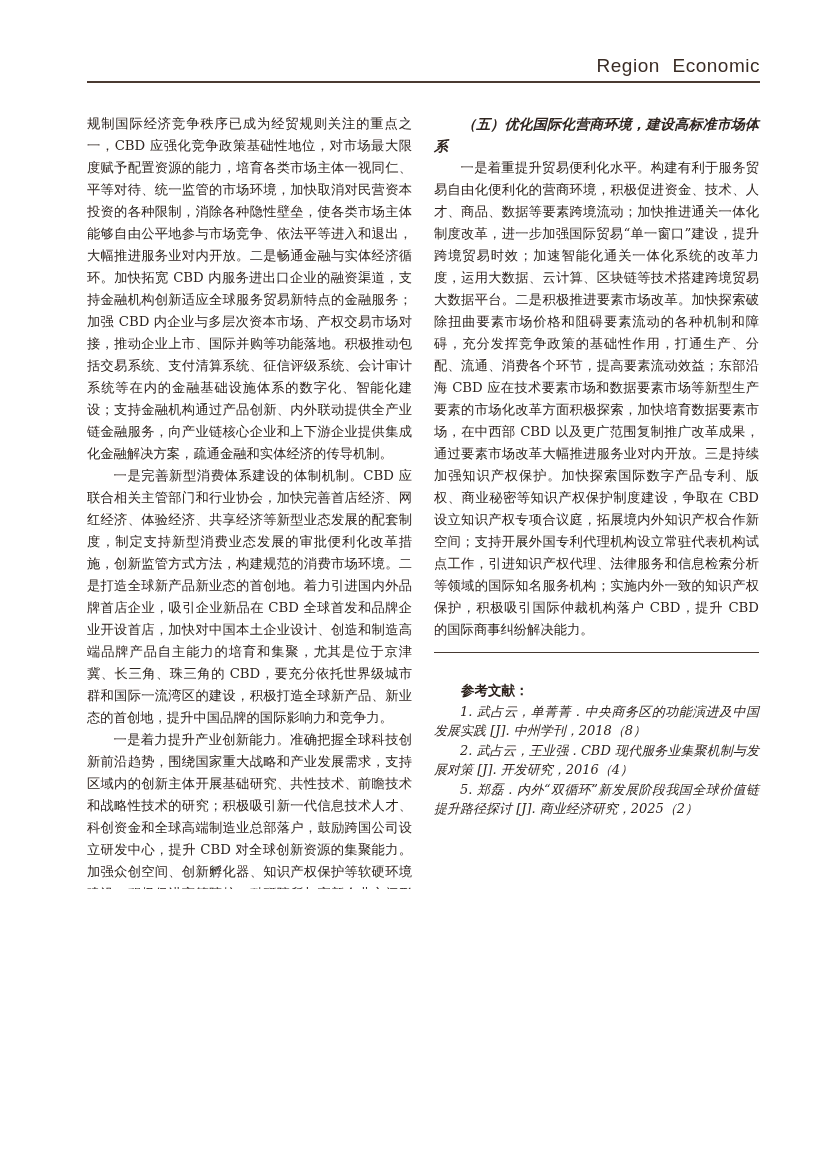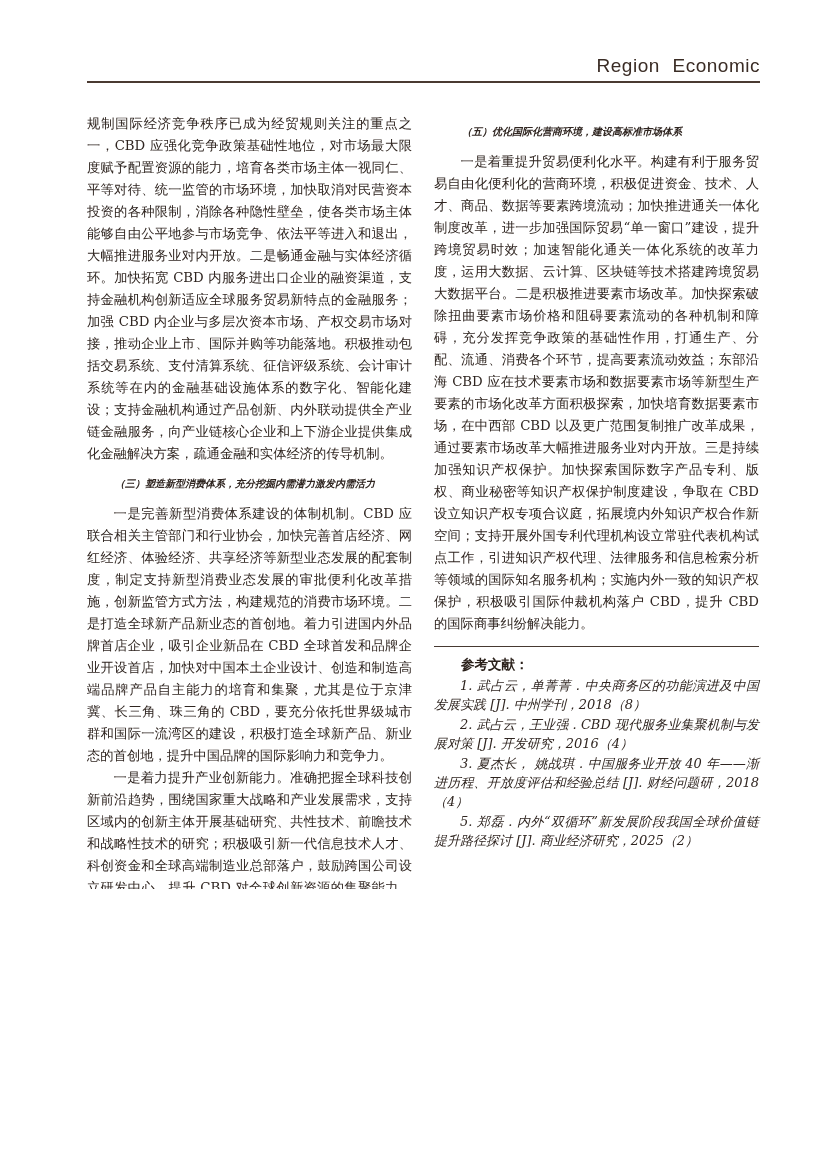--- a/index.html
+++ b/index.html
@@ -33,33 +33,33 @@
   .col { flex:0 0 325px; width:325px; text-align:justify; }
 
   p.body {
     margin:0;
     font-size:13.3px;
     line-height:22px;
     text-indent:2em;
   }
   p.body.cont { text-indent:0; }
   p.sec-heading {
-    margin:8px;
-    font-size:10px;
+    margin:0;
+    font-size:14px;
     line-height:22px;
     text-indent:2em;
     font-weight:bold;
     font-style:italic;
   }
 
   
   .rule-line { border-top:1.5px solid #463931; height:0; }
   .refs-block { margin-top:11px; }
   .block-title {
-    margin-top:8px;
+    margin-top:28px;
     padding-left:2em;
     font-family:"Liberation Sans",sans-serif;
     font-weight:bold;
     font-size:13.5px;
     line-height:20px;
     color:#2b211b;
   }
   p.ref-item {
     margin:2px 0 0 0;
     font-size:13px;
@@ -96,35 +96,33 @@
 
     <header class="page-header">
       <div class="header-title">Region  Economic</div>
       <div class="header-rule"></div>
     </header>
 
     <main class="columns">
 
       <section class="col">
         <p class="body cont">规制国际经济竞争秩序已成为经贸规则关注的重点之一，CBD 应强化竞争政策基础性地位，对市场最大限度赋予配置资源的能力，培育各类市场主体一视同仁、平等对待、统一监管的市场环境，加快取消对民营资本投资的各种限制，消除各种隐性壁垒，使各类市场主体能够自由公平地参与市场竞争、依法平等进入和退出，大幅推进服务业对内开放。二是畅通金融与实体经济循环。加快拓宽 CBD 内服务进出口企业的融资渠道，支持金融机构创新适应全球服务贸易新特点的金融服务；加强 CBD 内企业与多层次资本市场、产权交易市场对接，推动企业上市、国际并购等功能落地。积极推动包括交易系统、支付清算系统、征信评级系统、会计审计系统等在内的金融基础设施体系的数字化、智能化建设；支持金融机构通过产品创新、内外联动提供全产业链金融服务，向产业链核心企业和上下游企业提供集成化金融解决方案，疏通金融和实体经济的传导机制。</p>
-        <p class="sec-heading">（三）塑造新型消费体系，充分挖掘内需潜力激发内需活力</p>
         <p class="body">一是完善新型消费体系建设的体制机制。CBD 应联合相关主管部门和行业协会，加快完善首店经济、网红经济、体验经济、共享经济等新型业态发展的配套制度，制定支持新型消费业态发展的审批便利化改革措施，创新监管方式方法，构建规范的消费市场环境。二是打造全球新产品新业态的首创地。着力引进国内外品牌首店企业，吸引企业新品在 CBD 全球首发和品牌企业开设首店，加快对中国本土企业设计、创造和制造高端品牌产品自主能力的培育和集聚，尤其是位于京津冀、长三角、珠三角的 CBD，要充分依托世界级城市群和国际一流湾区的建设，积极打造全球新产品、新业态的首创地，提升中国品牌的国际影响力和竞争力。</p>
         <p class="body">一是着力提升产业创新能力。准确把握全球科技创新前沿趋势，围绕国家重大战略和产业发展需求，支持区域内的创新主体开展基础研究、共性技术、前瞻技术和战略性技术的研究；积极吸引新一代信息技术人才、科创资金和全球高端制造业总部落户，鼓励跨国公司设立研发中心，提升 CBD 对全球创新资源的集聚能力。加强众创空间、创新孵化器、知识产权保护等软硬环境建设，积极促进高等院校、科研院所与高新企业之间形成紧密的科技创新联盟，共同建设技术转移、成果转化及技术交易等协同创新平台，提升 CBD 协同创新服务能力。二是加快完善区域创新网络。着力增强 CBD 创新辐射能级，加强与周边地区的资源要素交换与流动，与周边地区形成“总部 + 基地”“研发 + 生产”的产业合作模式。结合 CBD 所在都市圈、</p>
       </section>
 
       <section class="col">
         <p class="sec-heading">（五）优化国际化营商环境，建设高标准市场体系</p>
         <p class="body">一是着重提升贸易便利化水平。构建有利于服务贸易自由化便利化的营商环境，积极促进资金、技术、人才、商品、数据等要素跨境流动；加快推进通关一体化制度改革，进一步加强国际贸易“单一窗口”建设，提升跨境贸易时效；加速智能化通关一体化系统的改革力度，运用大数据、云计算、区块链等技术搭建跨境贸易大数据平台。二是积极推进要素市场改革。加快探索破除扭曲要素市场价格和阻碍要素流动的各种机制和障碍，充分发挥竞争政策的基础性作用，打通生产、分配、流通、消费各个环节，提高要素流动效益；东部沿海 CBD 应在技术要素市场和数据要素市场等新型生产要素的市场化改革方面积极探索，加快培育数据要素市场，在中西部 CBD 以及更广范围复制推广改革成果，通过要素市场改革大幅推进服务业对内开放。三是持续加强知识产权保护。加快探索国际数字产品专利、版权、商业秘密等知识产权保护制度建设，争取在 CBD 设立知识产权专项合议庭，拓展境内外知识产权合作新空间；支持开展外国专利代理机构设立常驻代表机构试点工作，引进知识产权代理、法律服务和信息检索分析等领域的国际知名服务机构；实施内外一致的知识产权保护，积极吸引国际仲裁机构落户 CBD，提升 CBD 的国际商事纠纷解决能力。</p>
 
         <div class="refs-block">
           <div class="rule-line"></div>
           <div class="block-title">参考文献：</div>
           <p class="ref-item">1. 武占云，单菁菁 . 中央商务区的功能演进及中国发展实践 [J]. 中州学刊，2018（8）</p>
           <p class="ref-item">2. 武占云，王业强 . CBD 现代服务业集聚机制与发展对策 [J]. 开发研究，2016（4）</p>
-          <p class="ref-item">3. 夏杰长， 姚战琪 . 中国服务业开放 40 年——渐进历程、开放度评估和经验总结 [J]. 财经问题研，2018（4）</p>
           <p class="ref-item">5. 郑磊 . 内外“双循环”新发展阶段我国全球价值链提升路径探讨 [J]. 商业经济研究，2025（2）</p>
         </div>
 
       </section>
 
     </main>
 
     <footer class="page-footer">
       <span class="journal-note">《中文核心期刊要目总览》贸易经济类核心期刊</span><span class="page-number">153</span>
     </footer>

